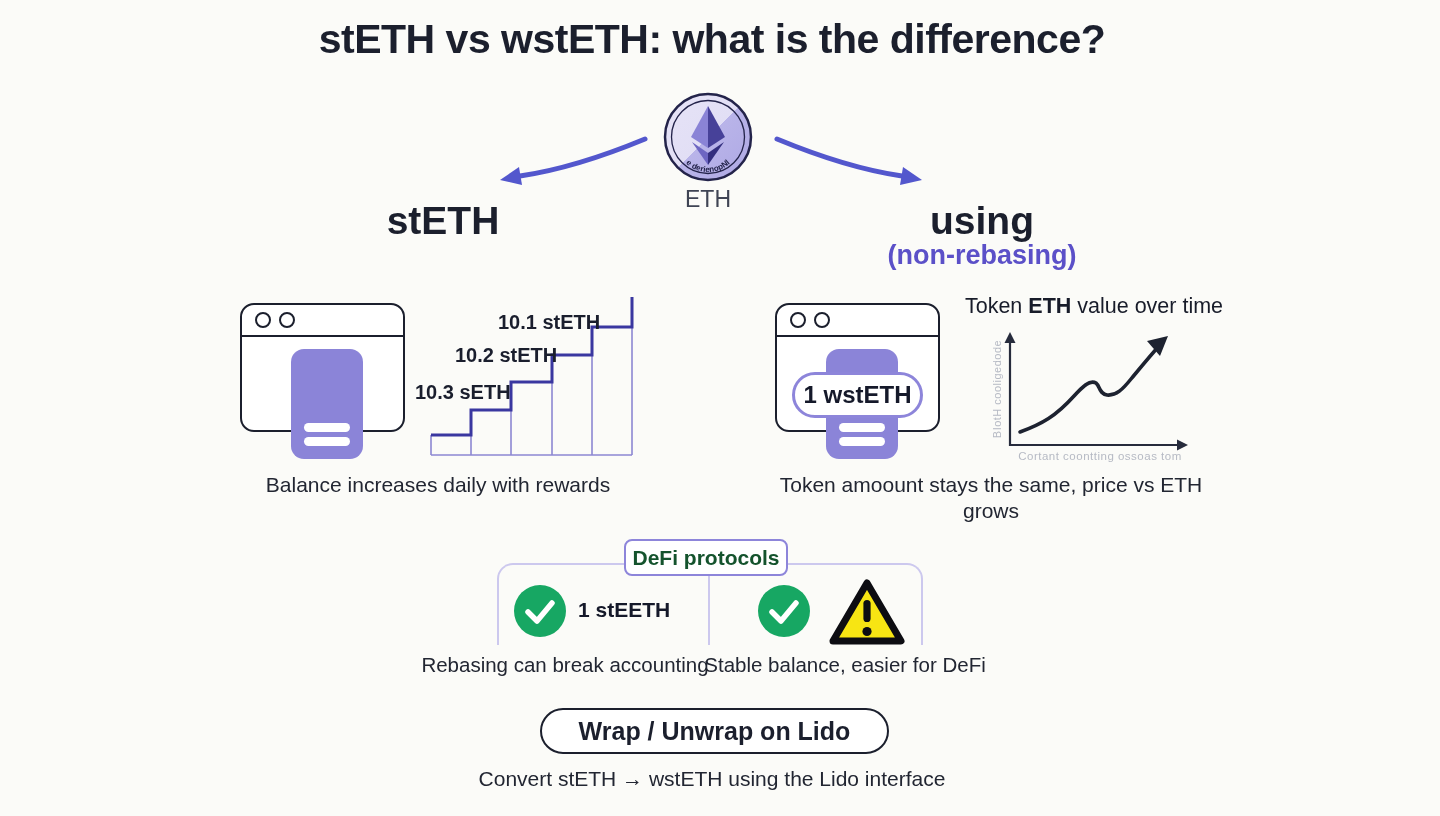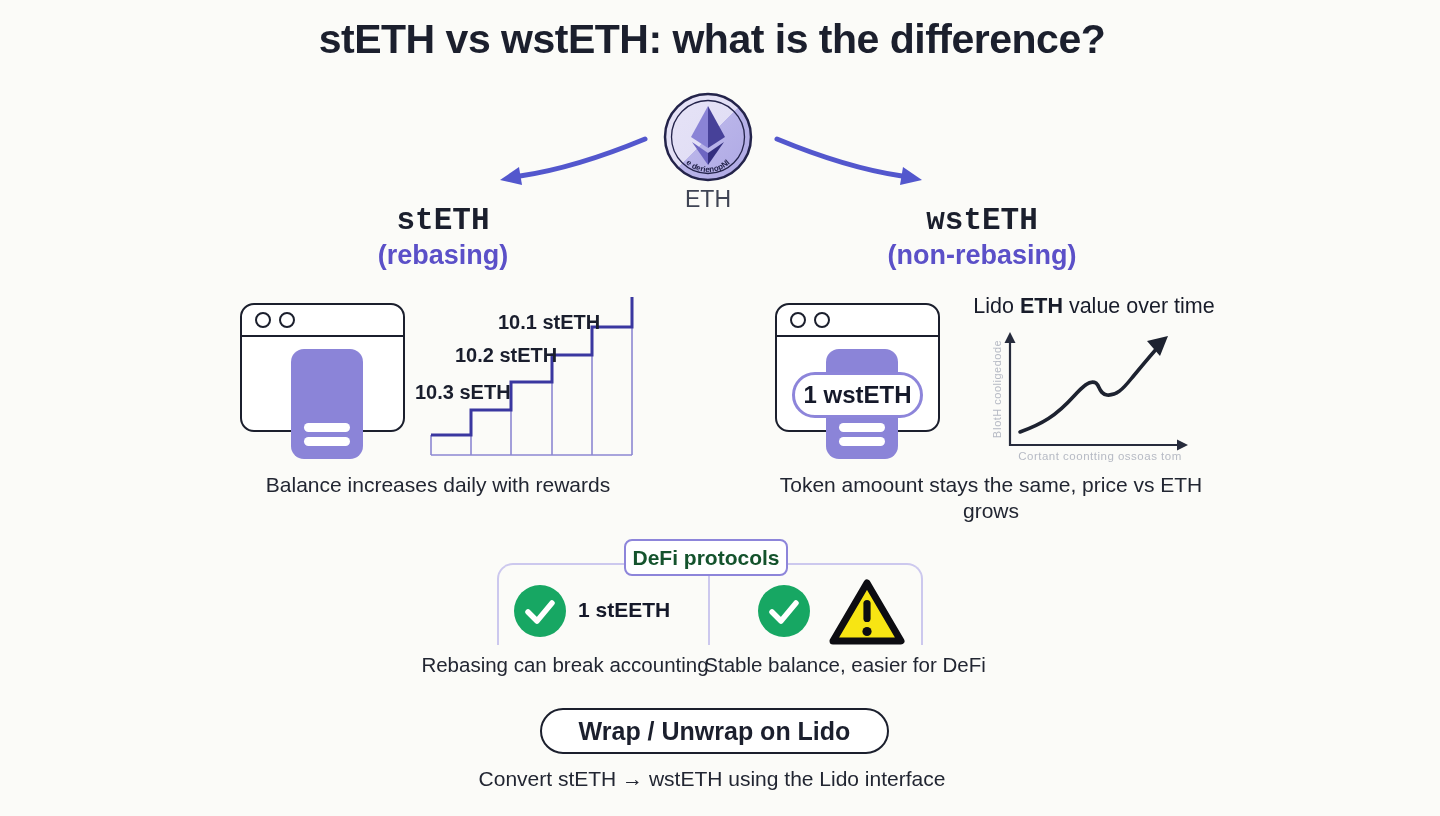--- a/index.html
+++ b/index.html
@@ -5,21 +5,21 @@
   html,body{margin:0;padding:0;}
   body{font-family:"Liberation Sans",sans-serif;background:#e9e9e9;}
   #canvas{position:relative;width:1440px;height:816px;background:var(--background,#fbfbf8);overflow:hidden;color:var(--ink,#1b1f2d);}
   .abs{position:absolute;}
 
   .title{left:0;top:16px;width:1424px;text-align:center;font-size:41px;font-weight:800;letter-spacing:-0.5px;color:var(--ink,#1b1f2d);}
 
   .eth-label{left:663px;top:186px;width:90px;text-align:center;font-size:23px;font-weight:500;color:#3f4454;}
 
   .col-head{text-align:center;}
-  .col-head .h{font-size:31px;font-weight:800;color:var(--ink,#1b1f2d);line-height:36px;font-family:Liberation Mono, monospace;}
+  .col-head .h{font-size:39px;font-weight:800;color:var(--ink,#1b1f2d);line-height:36px;}
   .col-head .sub{font-size:27px;font-weight:700;color:var(--accent-purple,#5b50c8);line-height:32px;}
   #head-left{left:333px;top:203px;width:220px;}
   #head-right{left:872px;top:203px;width:220px;}
 
   .window{width:165px;height:129px;border:2.5px solid var(--ink,#1b1f2d);border-radius:14px;background:#fff;box-sizing:border-box;z-index:1;}
   .win-bar{height:30px;border-bottom:2.5px solid var(--ink,#1b1f2d);display:flex;align-items:center;gap:8px;padding-left:13px;}
   .win-dot{width:12px;height:12px;border:2.5px solid var(--ink,#1b1f2d);border-radius:50%;background:#fff;}
   #window-left{left:240px;top:303px;}
   #window-right{left:775px;top:303px;}
 
@@ -101,24 +101,23 @@
       <polygon points="10,50 29,37 32,55" fill="var(--arrow-purple,#5357cd)"></polygon>
     </g>
     <g>
       <path d="M287,9 Q357,38 412,46" fill="none" stroke="var(--arrow-purple,#5357cd)" stroke-width="5" stroke-linecap="round"></path>
       <polygon points="432,50 413,37 410,55" fill="var(--arrow-purple,#5357cd)"></polygon>
     </g>
   </svg>
 
   <div class="abs col-head" id="head-left">
     <div class="h">stETH</div>
-    <div class="sub">(rebasing)</div>
   </div>
   <div class="abs col-head" id="head-right">
-    <div class="h">wstETH</div>
+    <div class="h">using</div>
     <div class="sub">(non-rebasing)</div>
   </div>
 
   <div class="abs window" id="window-left">
     <div class="win-bar">
       <span class="win-dot"></span>
       <span class="win-dot"></span>
     </div>
   </div>
   <div class="abs wallet" id="wallet-left">
@@ -143,21 +142,21 @@
     </div>
   </div>
   <div class="abs wallet" id="wallet-right">
     <span class="bar b1"></span>
     <span class="bar b2"></span>
   </div>
   <div class="abs pill" id="pill-right">
     <span>1 wstETH</span>
   </div>
 
-  <div class="abs" id="chart-title"><span>Lido </span><span class="em">ETH</span><span> value over time</span></div>
+  <div class="abs" id="chart-title"><span>Token </span><span class="em">ETH</span><span> value over time</span></div>
 
   <svg class="abs" style="left:980px;top:328px;" width="220" height="145" viewBox="0 0 220 145">
     <g stroke="#262b3c" stroke-width="2.2" fill="none">
       <path d="M30,12 V117 H200"></path>
     </g>
     <polygon points="30,4 24.5,15 35.5,15" fill="#262b3c"></polygon>
     <polygon points="208,117 197,111.5 197,122.5" fill="#262b3c"></polygon>
     <path d="M40,104 C62,96 76,88 94,68 C102,59 110,51 116,55 C120,58 119,66 127,67 C136,68 143,61 151,51 C161,39 170,28 179,18" fill="none" stroke="#1d2230" stroke-width="3.6" stroke-linecap="round"></path>
     <polygon points="188,8 167,13 180,28" fill="#1d2230"></polygon>
   </svg>

